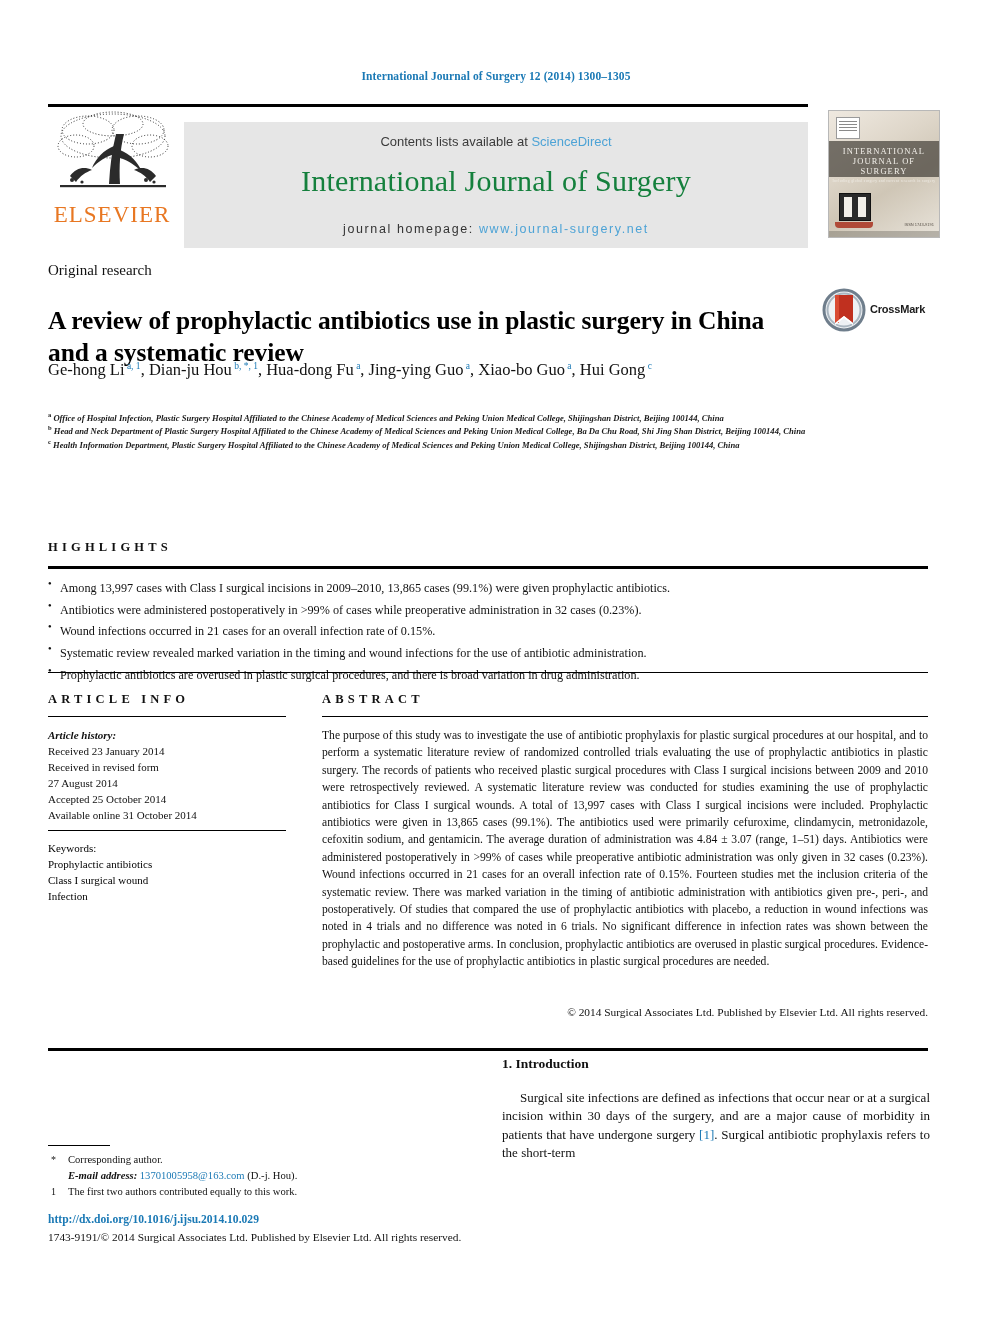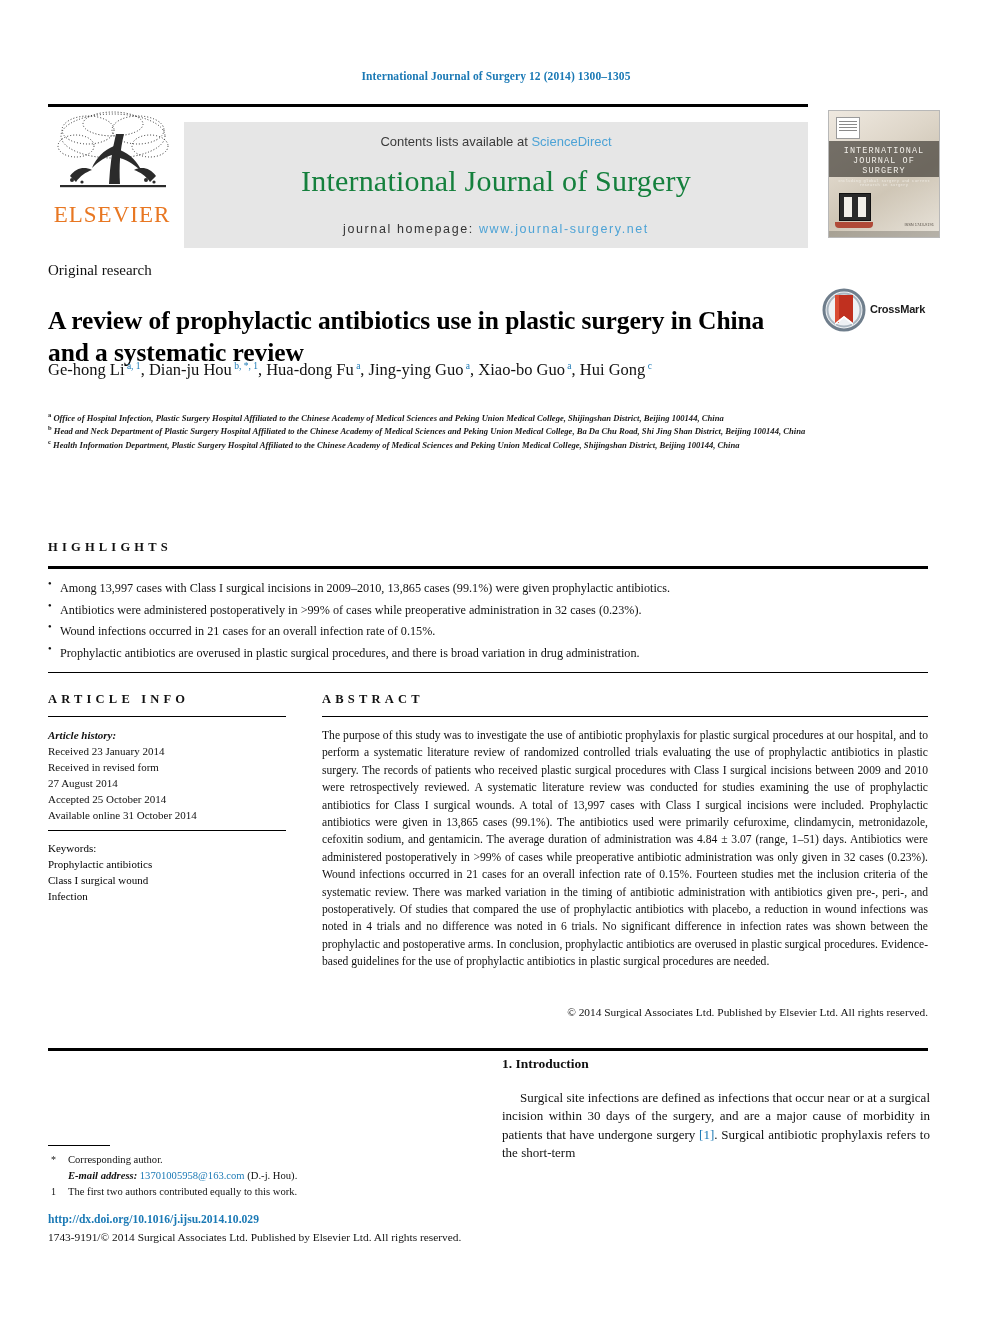--- a/index.html
+++ b/index.html
@@ -142,21 +142,21 @@
     box-shadow: 0 3px 0 #8a8a8a, 0 6px 0 #8a8a8a, 0 9px 0 #8a8a8a;
   }
   .cover-band {
     position: absolute;
     left: 0; top: 30px;
     width: 110px;
     height: 36px;
     background: rgba(70,66,60,0.72);
     color: #f2efe9;
     text-align: center;
-    font-family: Liberation Mono, monospace;
+    font-family: Liberation Serif, serif;
   }
   .cover-band .l1 {
     font-size: 8.5px;
     letter-spacing: 1.1px;
     margin-top: 5px;
   }
   .cover-band .l2 {
     font-size: 8.5px;
     letter-spacing: 1.1px;
   }
@@ -511,20 +511,21 @@
       <div class="aff"><sup>b</sup> Head and Neck Department of Plastic Surgery Hospital Affiliated to the Chinese Academy of Medical Sciences and Peking Union Medical College, Ba Da Chu Road, Shi Jing Shan District, Beijing 100144, China</div>
       <div class="aff"><sup>c</sup> Health Information Department, Plastic Surgery Hospital Affiliated to the Chinese Academy of Medical Sciences and Peking Union Medical College, Shijingshan District, Beijing 100144, China</div>
     </div>
 
   <div class="sec-label highlights-label">HIGHLIGHTS</div>
   <div class="hr-thick" style="left:48px; top:566px; width:880px;"></div>
   <div class="highlights-list">
       <div class="hl">Among 13,997 cases with Class I surgical incisions in 2009–2010, 13,865 cases (99.1%) were given prophylactic antibiotics.</div>
       <div class="hl">Antibiotics were administered postoperatively in &gt;99% of cases while preoperative administration in 32 cases (0.23%).</div>
       <div class="hl">Wound infections occurred in 21 cases for an overall infection rate of 0.15%.</div>
+      <div class="hl">Systematic review revealed marked variation in the timing and wound infections for the use of antibiotic administration.</div>
       <div class="hl">Prophylactic antibiotics are overused in plastic surgical procedures, and there is broad variation in drug administration.</div>
     </div>
   <div class="hr-thin" style="left:48px; top:672px; width:880px;"></div>
 
   <div class="sec-label info-label">ARTICLE INFO</div>
   <div class="sec-label abstract-label">ABSTRACT</div>
   <div class="hr-thin" style="left:48px; top:716px; width:238px;"></div>
   <div class="hr-thin" style="left:322px; top:716px; width:606px;"></div>
 
   <div class="info-col">

